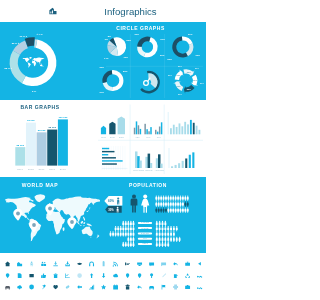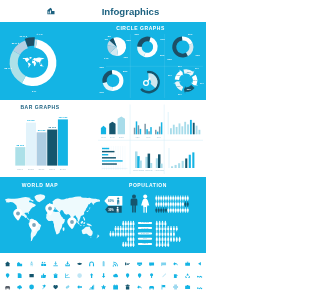--- a/index.html
+++ b/index.html
@@ -5,21 +5,21 @@
 <style>
 html,body{margin:0;padding:0;background:#fff;}
 body{width:206px;height:300px;font-family:"Liberation Sans",sans-serif;overflow:hidden;}
 #page{position:relative;width:206px;height:300px;background:#fff;}
 .band{position:absolute;left:0;width:206px;}
 .cyan{background:#14b4e4;}
 .white{background:#ffffff;}
 svg{display:block;overflow:visible;}
 #hdr{position:absolute;left:0;top:0;width:206px;height:22px;display:flex;align-items:center;justify-content:center;}
 #hdr .logo{margin-right:3px;}
-#hdr .t{font-size:9.6px;font-weight:bold;color:#1d6280;padding-left:44px;}
+#hdr .t{font-size:9.6px;font-weight:normal;color:#1d6280;padding-left:44px;}
 .lyr{position:absolute;left:0;top:0;}
 
 </style>
 </head>
 <body>
 
 <div id="page">
 <div class="band white" style="top:0;height:22px"></div>
 <div class="band cyan" style="top:22px;height:78px"></div>
 <div class="band white" style="top:100px;height:77px"></div>

